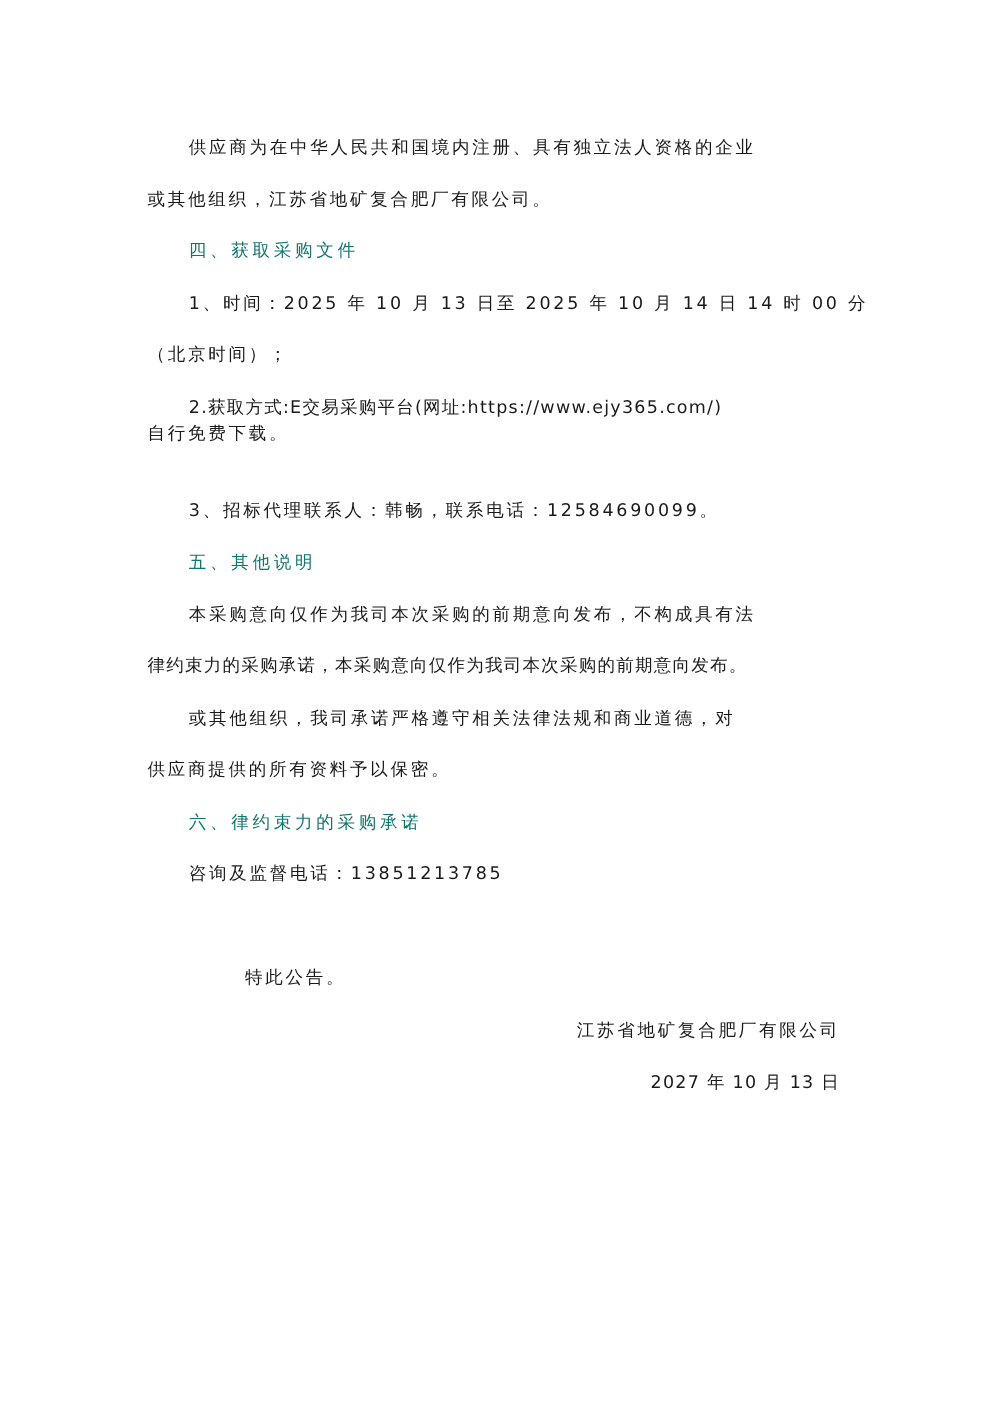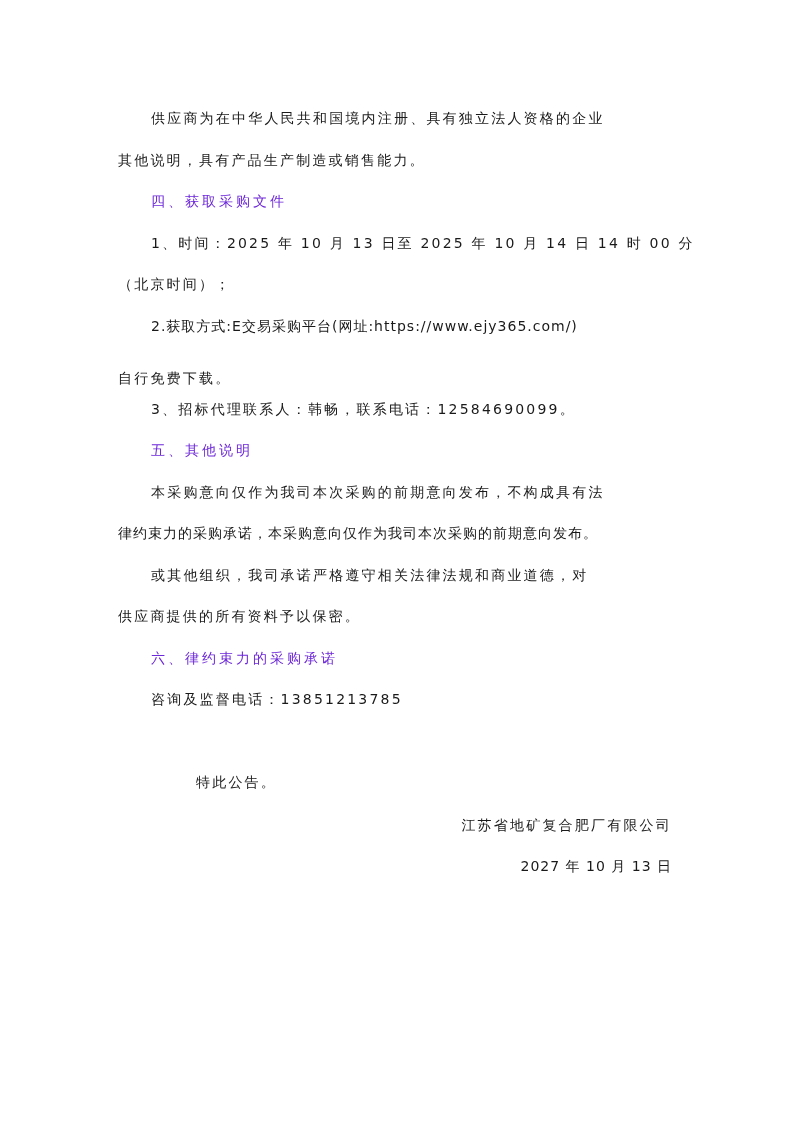--- a/index.html
+++ b/index.html
@@ -2,33 +2,33 @@
 <html><head>
   <meta charset="utf-8">
   <style>
     html, body { margin: 0; padding: 0; background: #ffffff; }
     body { width: 794px; height: 1123px; position: relative; overflow: hidden;
       font-family: "DejaVu Sans", sans-serif; color: #1a1a1a; }
     .line { position: absolute; font-size: 14px; line-height: 20px; white-space: nowrap; letter-spacing: 2.2px; }
     .ind { left: 151px; }
     .flush { left: 118px; }
     .right { right: 122px; text-align: center; }
-    .head { color: #6d28d9; letter-spacing: 3px; }
+    .head { color: #0f766e; letter-spacing: 3px; }
   </style>
 </head>
 <body>
 
 <div>
   <div class="line ind" style="top:108px">供应商为在中华人民共和国境内注册、具有独立法人资格的企业</div>
-  <div class="line flush" style="top:150px">其他说明，具有产品生产制造或销售能力。</div>
+  <div class="line flush" style="top:150px">或其他组织，江苏省地矿复合肥厂有限公司。</div>
   <div class="line ind head" style="top:191px">四、获取采购文件</div>
   <div class="line ind" style="top:233px">1、时间：2025 年 10 月 13 日至 2025 年 10 月 14 日 14 时 00 分</div>
   <div class="line flush" style="top:274px">（北京时间）；</div>
   <div class="line ind" style="top:316px; letter-spacing:1px">2.获取方式:E交易采购平台(网址:https://www.ejy365.com/)</div>
-  <div class="line flush" style="top:368px">自行免费下载。</div>
+  <div class="line flush" style="top:337px">自行免费下载。</div>
   <div class="line ind" style="top:399px">3、招标代理联系人：韩畅，联系电话：12584690099。</div>
   <div class="line ind head" style="top:440px">五、其他说明</div>
   <div class="line ind" style="top:482px">本采购意向仅作为我司本次采购的前期意向发布，不构成具有法</div>
   <div class="line flush" style="top:523px; letter-spacing:1px">律约束力的采购承诺，本采购意向仅作为我司本次采购的前期意向发布。</div>
   <div class="line ind" style="top:565px">或其他组织，我司承诺严格遵守相关法律法规和商业道德，对</div>
   <div class="line flush" style="top:606px">供应商提供的所有资料予以保密。</div>
   <div class="line ind head" style="top:648px">六、律约束力的采购承诺</div>
   <div class="line ind" style="top:689px">咨询及监督电话：13851213785</div>
   <div class="line" style="top:772px; left:196px">特此公告。</div>
   <div class="line right" style="top:815px">江苏省地矿复合肥厂有限公司</div>

